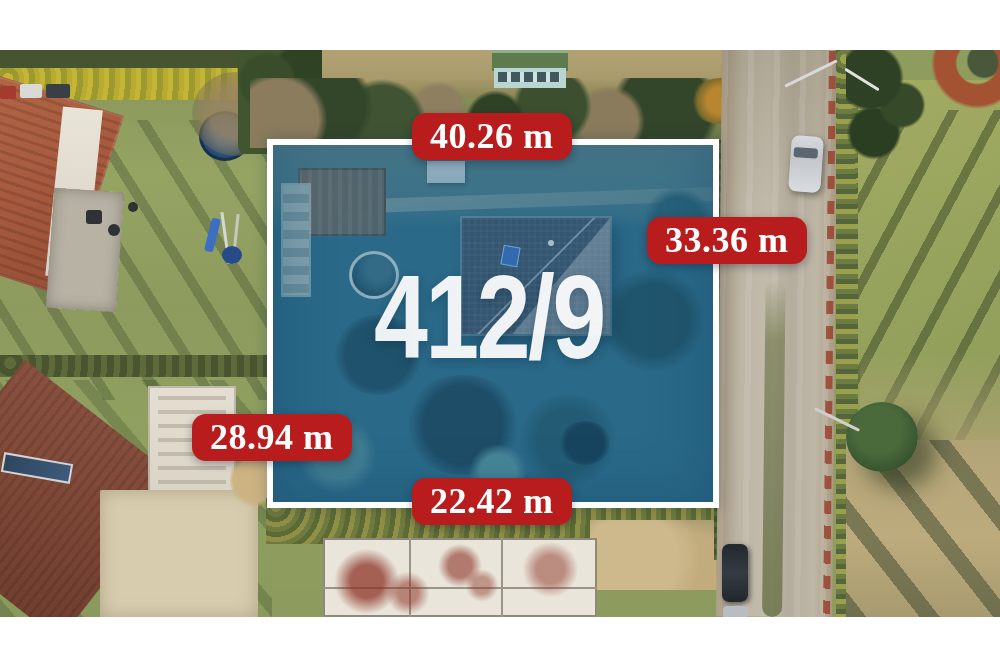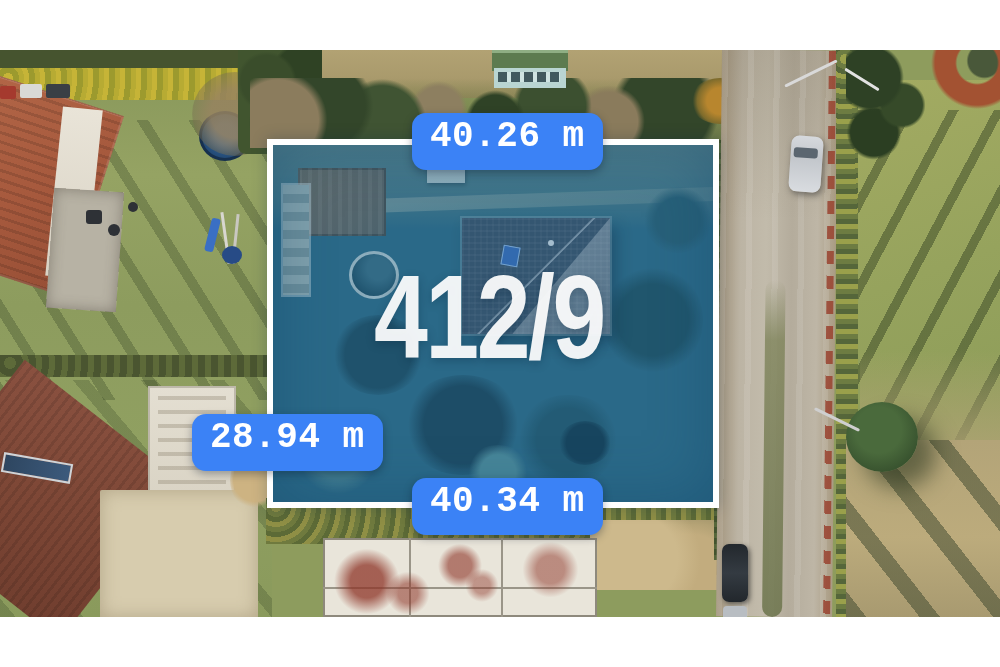--- a/index.html
+++ b/index.html
@@ -181,23 +181,23 @@
       repeating-linear-gradient(90deg,rgba(255,255,255,.04) 0 2px,transparent 2px 6px);}
   .plot .house-roof .ridge{position:absolute;left:0;top:0;width:100%;height:100%;
     background:linear-gradient(135deg,transparent 49.4%,rgba(210,220,228,.55) 49.8%,rgba(210,220,228,.55) 50.4%,transparent 50.8%);}
   .plot .house-roof .skylight{position:absolute;left:40px;top:28px;width:15px;height:18px;
     background:#3a6fc0;border:1px solid #9cc0e8;}
   .plot .house-roof .vent{position:absolute;left:86px;top:22px;width:6px;height:6px;border-radius:50%;background:#dfe6ec;}
   .bushblob{position:absolute;border-radius:50%;}
   .plot .overlay{position:absolute;inset:0;background:rgba(32,96,136,.30);
     box-shadow:inset 0 0 60px rgba(15,60,95,.35);}
   
-  .dim-pill{position:absolute;height:57px;line-height:47px;padding:0 18px;border-radius:14px;
-    background:#3b82f6;color:#ffffff;font-weight:bold;font-size:36px;letter-spacing:.5px;
-    font-family:Liberation Mono, monospace;box-shadow:0 3px 8px rgba(10,20,40,.35);z-index:40;}
+  .dim-pill{position:absolute;height:47px;line-height:47px;padding:0 18px;border-radius:14px;
+    background:#b91c1c;color:#ffffff;font-weight:bold;font-size:36px;letter-spacing:.5px;
+    font-family:Liberation Serif, serif;box-shadow:0 3px 8px rgba(10,20,40,.35);z-index:40;}
   .pill-top{left:412px;top:63px;}
   .pill-right{left:647px;top:167px;}
   .pill-left{left:192px;top:364px;}
   .pill-bottom{left:412px;top:428px;}
   .plot-number{position:absolute;left:374px;top:208px;z-index:30;
     font-family:"Liberation Sans",sans-serif;font-weight:bold;font-size:118px;line-height:1;
     color:rgba(255,255,255,.93);letter-spacing:-3px;transform:scaleX(.82);transform-origin:left center;
     text-shadow:0 3px 10px rgba(5,35,60,.30);}
   .margin-top{left:0;top:0;width:1000px;height:50px;background:#ffffff;z-index:50;}
   .margin-bottom{left:0;top:617px;width:1000px;height:50px;background:#ffffff;z-index:50;}
@@ -296,21 +296,22 @@
           <div class="skylight"></div>
           <div class="vent"></div>
         </div>
         <div class="overlay"></div>
       </div>
     </div>
 
     <div class="plot-number">412/9</div>
 
     <div class="dim-pill pill-top">40.26 m</div>
+    <div class="dim-pill pill-right">33.36 m</div>
     <div class="dim-pill pill-left">28.94 m</div>
-    <div class="dim-pill pill-bottom">40.34 m</div>
+    <div class="dim-pill pill-bottom">22.42 m</div>
 
   </div>
 
   <div class="abs margin-top"></div>
   <div class="abs margin-bottom"></div>
 
 </div>
 
 </body></html>

